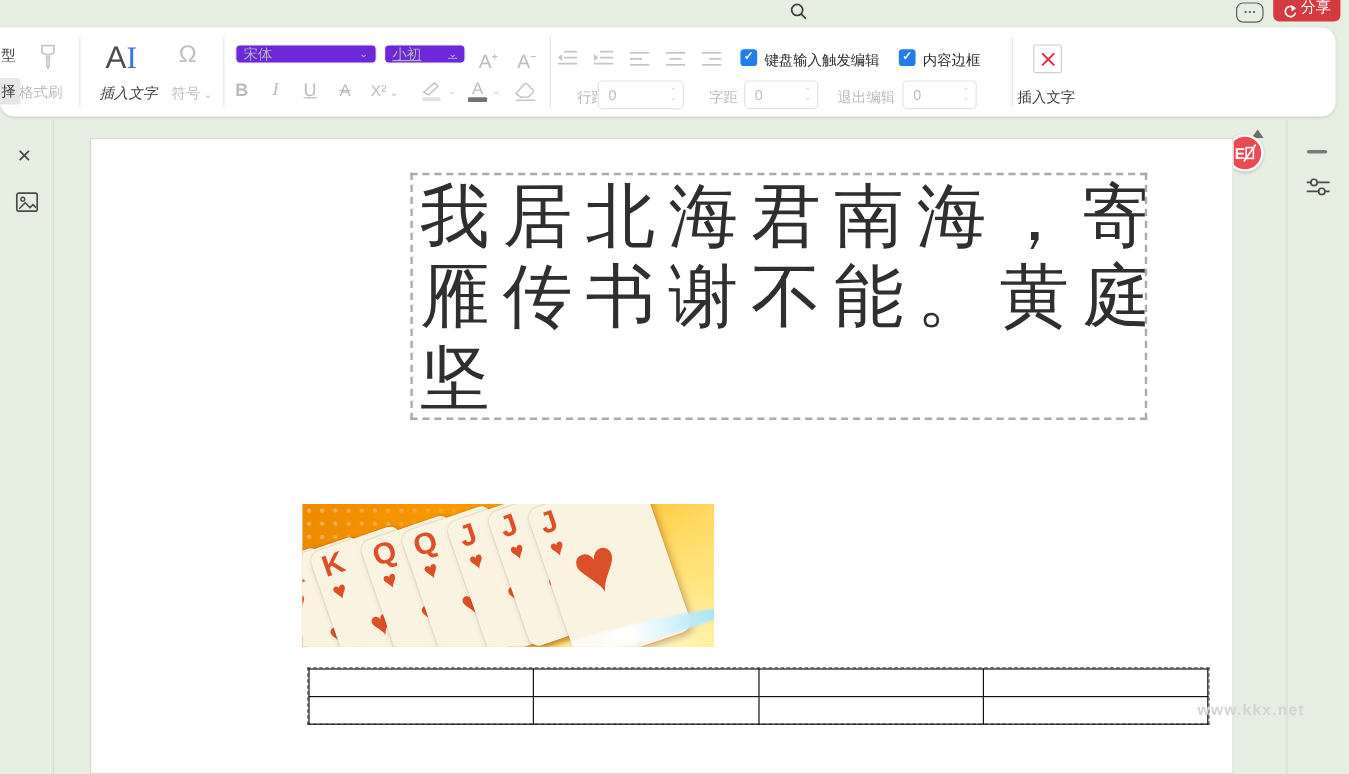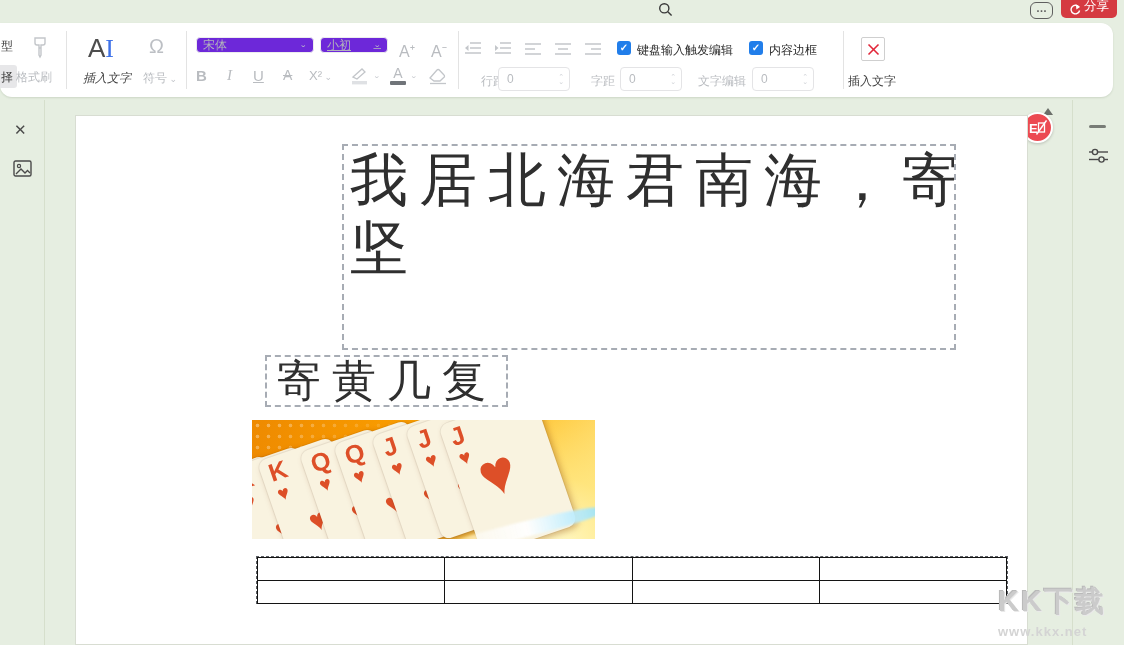--- a/index.html
+++ b/index.html
@@ -225,21 +225,21 @@
         </span>
     </div>
     <div class="abs glabel gray" style="left:591px; top:50px;">字距</div>
     <div class="abs spin" style="left:620px; top:44px; width:62px;">
       <span>0</span>
         <span class="arrows">
           <span>⌃</span>
           <span>⌄</span>
         </span>
     </div>
-    <div class="abs glabel gray" style="left:698px; top:50px;">文字编辑</div>
+    <div class="abs glabel gray" style="left:698px; top:50px;">退出编辑</div>
     <div class="abs spin" style="left:752px; top:44px; width:62px;">
       <span>0</span>
         <span class="arrows">
           <span>⌃</span>
           <span>⌄</span>
         </span>
     </div>
 
     <div class="abs vdiv" style="left:843px;"></div>
 
@@ -278,25 +278,23 @@
     <svg width="18" height="15" viewBox="0 0 18 15">
         <text x="0" y="12.5" font-size="13" font-weight="bold" fill="#fff" font-family="Liberation Sans, sans-serif">E</text>
         <rect x="9.5" y="3" width="6" height="9" fill="none" stroke="#fff" stroke-width="1.3"></rect>
         <line x1="7.5" y1="14.5" x2="17.5" y2="0.5" stroke="#fff" stroke-width="1.4"></line>
       </svg>
   </div>
 
   <div class="abs" id="page">
     <div class="abs dashedbox" id="poem-box">
         <div class="poem-line">我居北海君南海，寄</div>
+        <div class="poem-line">雁传书谢不能。黄庭</div>
         <div class="poem-line">坚</div>
       </div>
-    <div class="abs dashedbox" id="title-box">
-      <div class="poem-line">寄黄几复</div>
-    </div>
 
     <div class="abs" id="cards-pic">
       <div id="cards-dots"></div>
       <div id="cards-layer">
           <div class="pcard" style="left: -44px; top: 44px;">
             <span class="suit-m">♥</span>
           </div>
           <div class="pcard" style="left: -12px; top: 35px;">
             <span class="rank">K</span>
             <span class="suit-s">♥</span>
@@ -350,17 +348,16 @@
               <td></td>
               <td></td>
               <td></td>
             </tr>
           </tbody>
         </table>
     </div>
   </div>
 
   <div class="abs" id="watermark">
-    <div id="wm-brand">KK下载</div>
     <div id="wm-site">www.kkx.net</div>
   </div>
 
 </div>
 
 </body></html>

